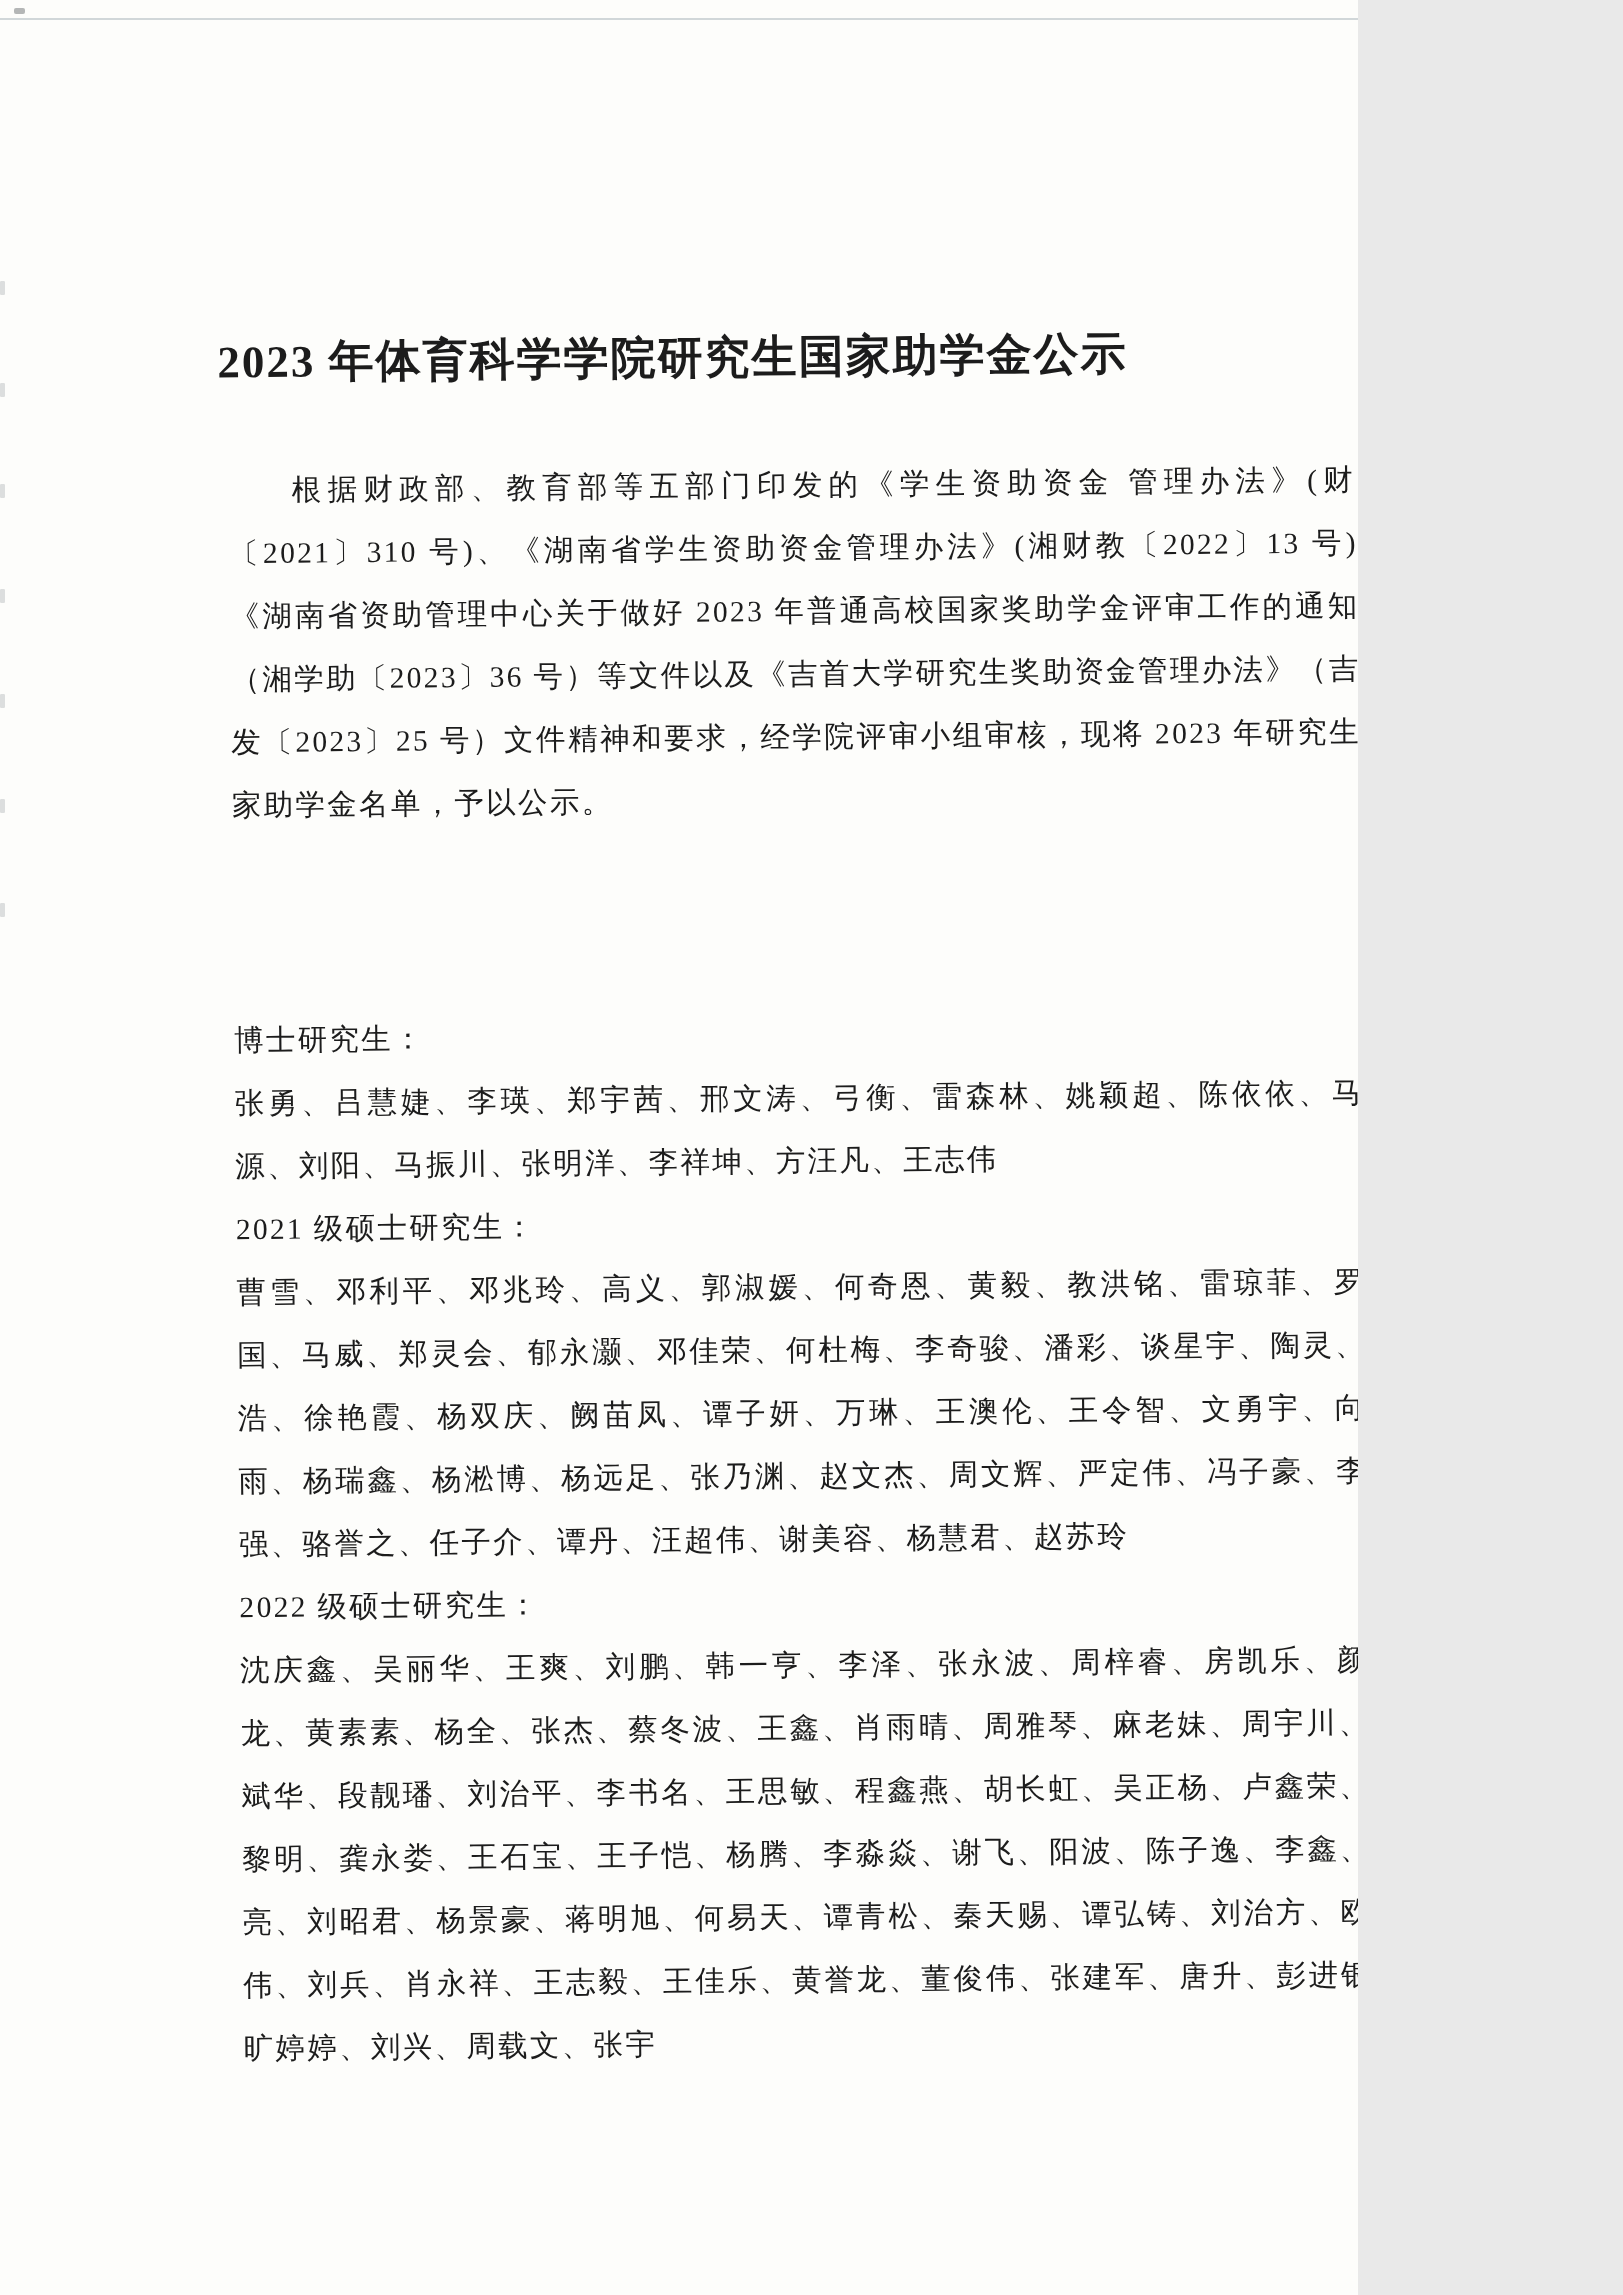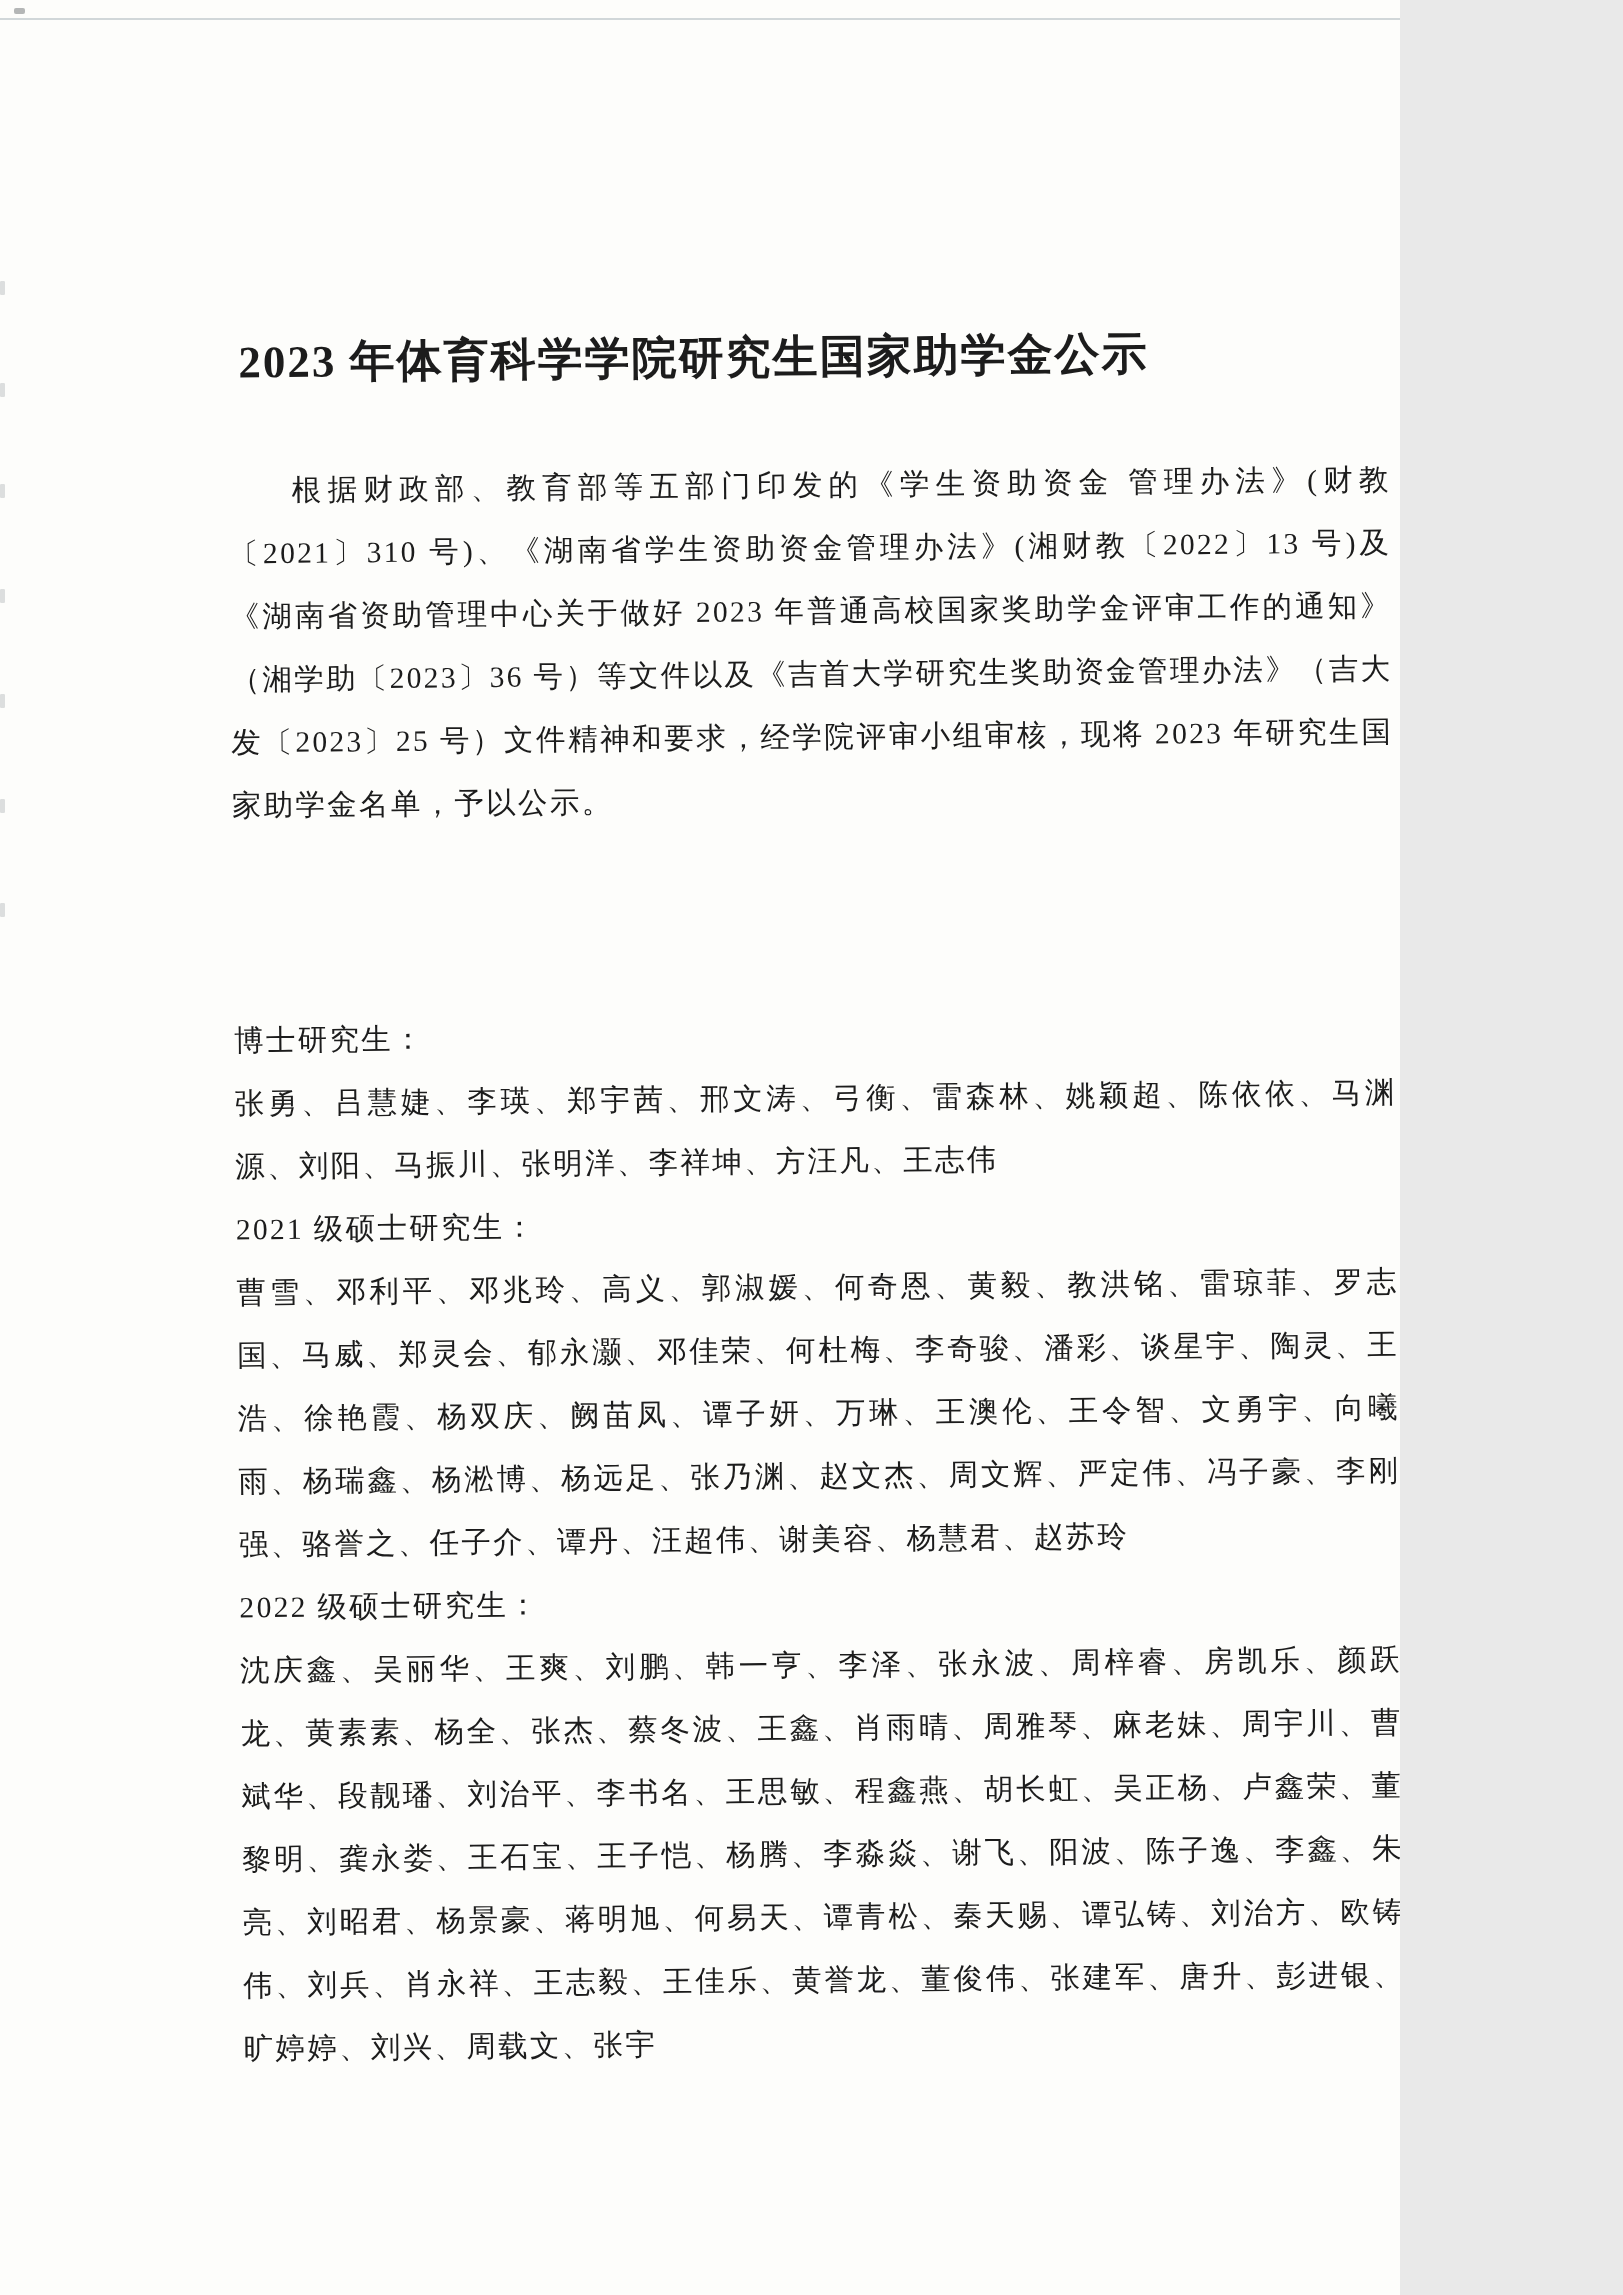--- a/index.html
+++ b/index.html
@@ -3,21 +3,20 @@
 <meta charset="utf-8">
 <style>
   html,body{margin:0;padding:0;background:#e9e9e9;}
   .page{
     position:relative;
     width:1358px;height:2295px;
     background:#fdfdfb;
     overflow:hidden;
     font-family:"Liberation Serif","DejaVu Serif",serif;
     color:#1c1c1c;
-    padding-left:42px;
   }
   
   .scan-rotate{
     position:absolute;inset:0;
     transform:rotate(-0.55deg);
     transform-origin:50% 45%;
   }
   .doc-title{
     position:absolute;
     top:298px;left:0;width:100%;

